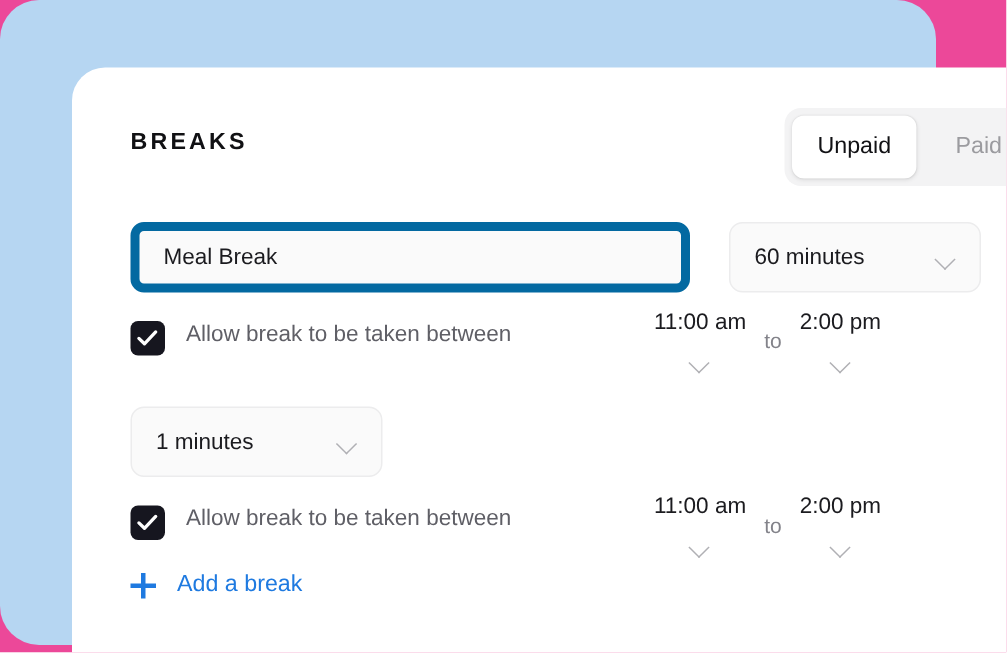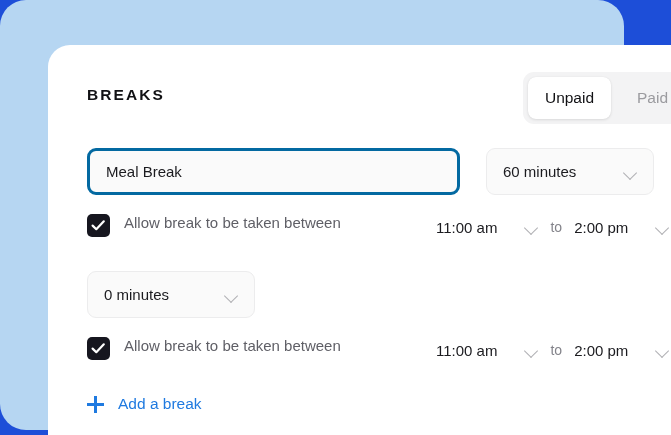--- a/index.html
+++ b/index.html
@@ -9,21 +9,21 @@
     height: 435px;
     overflow: hidden;
     background: #ffffff;
     font-family: "Liberation Sans", sans-serif;
   }
 
   #stage {
     position: relative;
     width: 671px;
     height: 435px;
-    background: #1d4ed8;
+    background: #ec4899;
   }
 
   
   .backdrop {
     position: absolute;
     left: 0;
     top: 0;
     width: 624px;
     height: 430px;
     background: #b6d6f2;
@@ -112,21 +112,21 @@
   .row-main {
     display: flex;
     align-items: center;
     gap: 26px;
   }
 
   .name-input {
     width: 373px;
     height: 47px;
     background: #fafafa;
-    border: 3px solid #0369a1;
+    border: 6px solid #0369a1;
     border-radius: 9px;
     padding: 0 16px;
     font-family: "Liberation Sans", sans-serif;
     font-size: 15px;
     color: #1b1b1f;
     outline: none;
   }
 
   .name-input::placeholder { color: #9a9a9e; }
 
@@ -207,42 +207,43 @@
     position: absolute;
     left: 349px;
     display: flex;
     align-items: center;
     height: 26px;
   }
 
   .time-select {
     display: flex;
     align-items: center;
-    gap: 28px;
+    gap: 12px;
     cursor: pointer;
     user-select: none;
+    flex-direction: column;
   }
 
   .time-value {
     font-size: 15px;
     color: #1b1b1f;
     white-space: nowrap;
   }
 
   .to-label {
     font-size: 14px;
     color: #83838a;
     margin: 0 12px;
   }
 
   
   .add-break {
     position: absolute;
     left: 39px;
-    top: 350px;
+    top: 336px;
     display: flex;
     align-items: flex-end;
     gap: 14px;
     cursor: pointer;
     user-select: none;
   }
 
   .plus-icon {
     position: relative;
     width: 17px;
@@ -309,21 +310,21 @@
               <span class="time-value">2:00 pm</span>
               <span class="chev"></span>
             </div>
           </div>
         </div>
       </div>
 
       <div class="break-block block-2">
         <div class="row-main">
           <div class="duration-select">
-            <span class="duration-value">0 minutes</span>
+            <span class="duration-value">1 minutes</span>
             <span class="chev"></span>
           </div>
         </div>
 
         <div class="row-allow">
           <div class="checkbox">
             <svg width="15" height="13" viewBox="0 0 15 13">
               <path d="M1.6 6.6 L5.3 10.2 L12.8 2.3" stroke="#ffffff" stroke-width="2.2" fill="none" stroke-linecap="round" stroke-linejoin="round"></path>
             </svg>
           </div>

